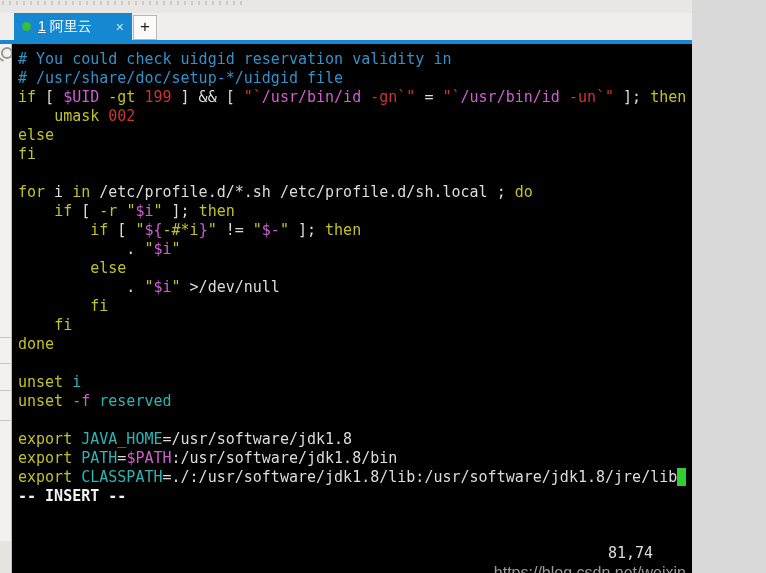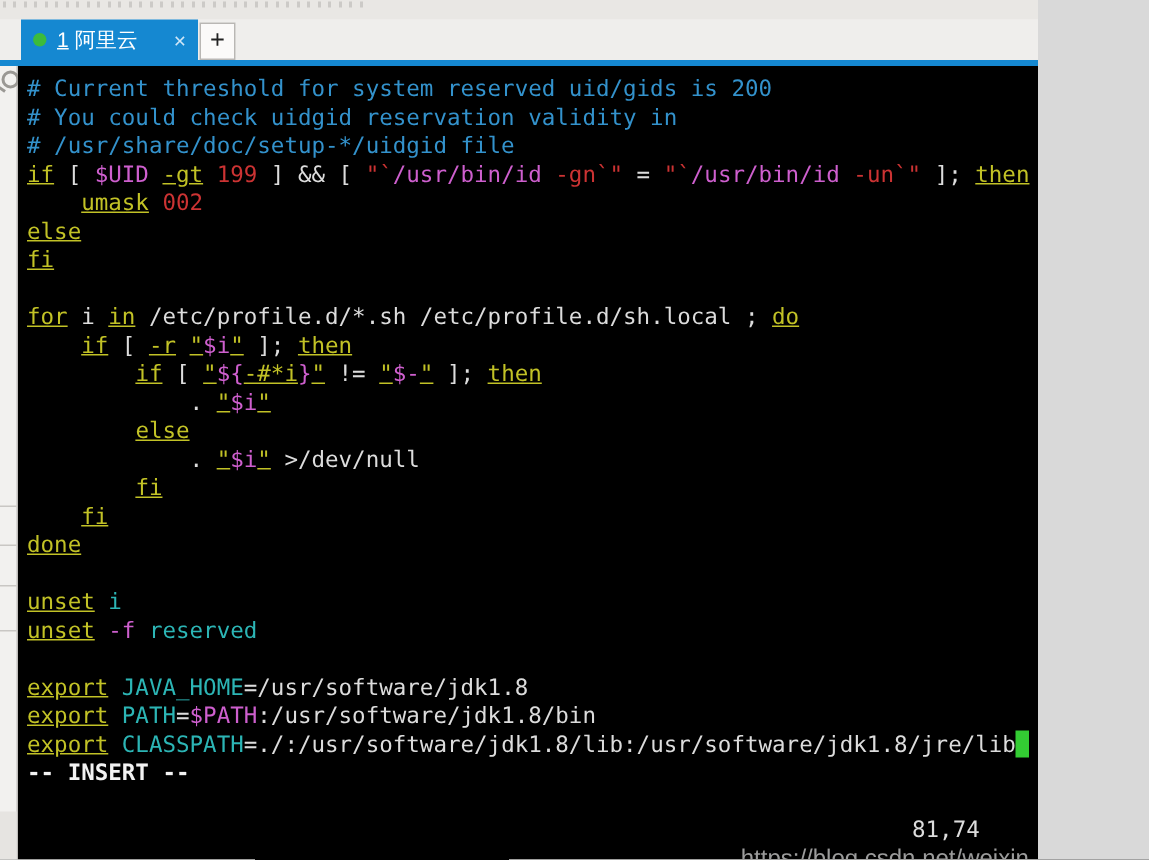--- a/index.html
+++ b/index.html
@@ -33,21 +33,21 @@
   .ls-div{position:absolute;left:0;width:11px;height:1px;background:#C9C7C4;}
   .ls-bottom{position:absolute;left:0;top:497px;width:11px;height:32px;background:#E6E4E1;}
 
   
   .terminal{position:absolute;left:12px;top:44px;width:754px;height:529px;background:var(--term_bg);
     font-family:"DejaVu Sans Mono",monospace;font-size:15px;line-height:19px;color:var(--white);
     padding:6px 0 0 6px;box-sizing:border-box;overflow:hidden;}
   .line{height:19px;white-space:pre;}
   .tk-w{color:var(--white);}
   .tk-c{color:var(--comment);}
-  .tk-y{color:var(--keyword);text-decoration:underline;}
+  .tk-y{color:var(--keyword);}
   .tk-m{color:var(--magenta);}
   .tk-r{color:var(--red);}
   .tk-t{color:var(--teal);}
   .tk-wb{color:#F2F2F2;font-weight:bold;}
   .tk-cur{background:var(--cursor);color:var(--cursor);}
   .ruler{position:absolute;top:500px;font-family:"DejaVu Sans Mono",monospace;font-size:15px;color:var(--white);z-index:3;}
   .ruler-pos{left:596px;}
   .ruler-bot{left:716px;}
   .watermark{position:absolute;top:519px;right:0px;font-family:"Liberation Sans",sans-serif;font-size:16px;
     color:var(--watermark);z-index:2;white-space:nowrap;}
@@ -77,21 +77,20 @@
     <span class="magnifier"></span>
     <span class="ls-div" style="top:293px"></span>
     <span class="ls-div" style="top:319px"></span>
     <span class="ls-div" style="top:346px"></span>
     <span class="ls-div" style="top:376px"></span>
     <span class="ls-bottom"></span>
   </div>
 
   <div class="terminal">
     <div>
-        <div class="line"><span class="tk-c"># Current threshold for system reserved uid/gids is 200</span></div>
         <div class="line"><span class="tk-c"># You could check uidgid reservation validity in</span></div>
         <div class="line"><span class="tk-c"># /usr/share/doc/setup-*/uidgid file</span></div>
         <div class="line"><span class="tk-y">if</span><span class="tk-w"> [ </span><span class="tk-m">$UID</span><span class="tk-w"> </span><span class="tk-y">-gt</span><span class="tk-w"> </span><span class="tk-r">199</span><span class="tk-w"> ] &amp;&amp; [ </span><span class="tk-r">"`</span><span class="tk-m">/usr/bin/id</span><span class="tk-w"> </span><span class="tk-r">-gn`"</span><span class="tk-w"> = </span><span class="tk-r">"`</span><span class="tk-m">/usr/bin/id</span><span class="tk-w"> </span><span class="tk-r">-un`"</span><span class="tk-w"> ]; </span><span class="tk-y">then</span></div>
         <div class="line"><span class="tk-w">    </span><span class="tk-y">umask</span><span class="tk-w"> </span><span class="tk-r">002</span></div>
         <div class="line"><span class="tk-y">else</span></div>
         <div class="line"><span class="tk-y">fi</span></div>
         <div class="line"></div>
         <div class="line"><span class="tk-y">for</span><span class="tk-w"> i </span><span class="tk-y">in</span><span class="tk-w"> /etc/profile.d/*.sh /etc/profile.d/sh.local ; </span><span class="tk-y">do</span></div>
         <div class="line"><span class="tk-w">    </span><span class="tk-y">if</span><span class="tk-w"> [ </span><span class="tk-y">-r</span><span class="tk-w"> </span><span class="tk-y">"</span><span class="tk-m">$i</span><span class="tk-y">"</span><span class="tk-w"> ]; </span><span class="tk-y">then</span></div>
         <div class="line"><span class="tk-w">        </span><span class="tk-y">if</span><span class="tk-w"> [ </span><span class="tk-y">"</span><span class="tk-m">${</span><span class="tk-y">-#*i</span><span class="tk-m">}</span><span class="tk-y">"</span><span class="tk-w"> != </span><span class="tk-y">"</span><span class="tk-m">$-</span><span class="tk-y">"</span><span class="tk-w"> ]; </span><span class="tk-y">then</span></div>

